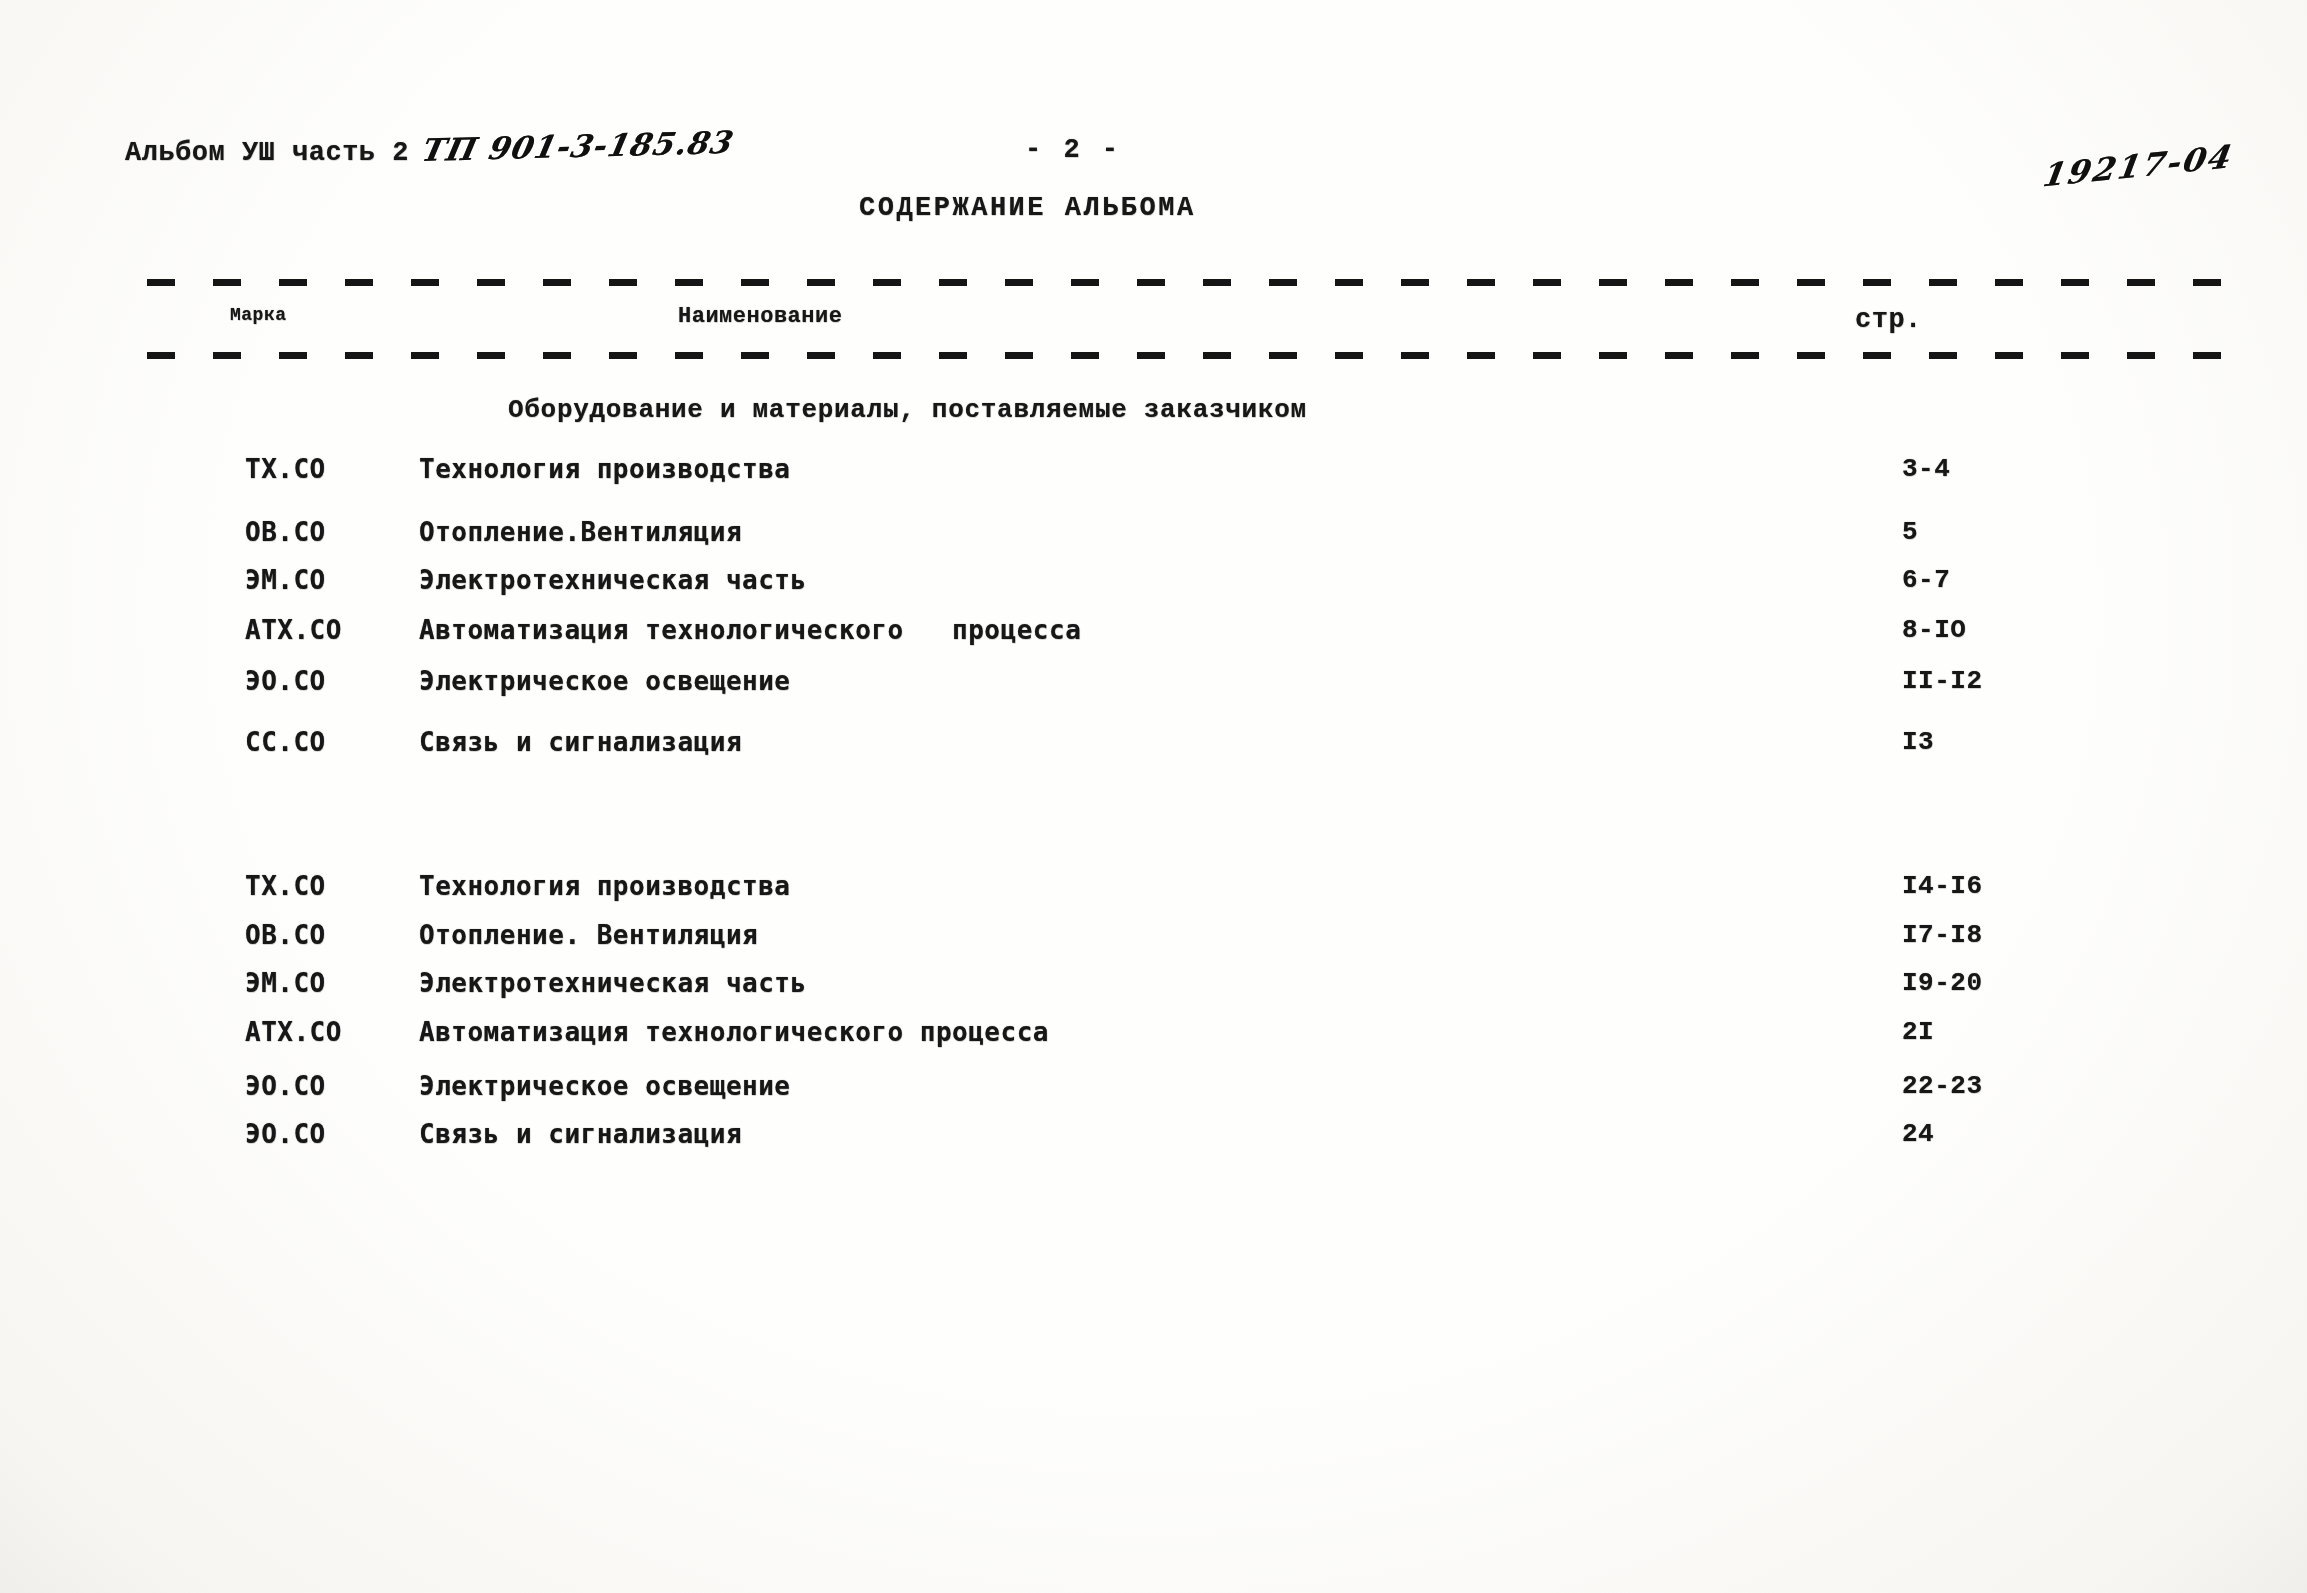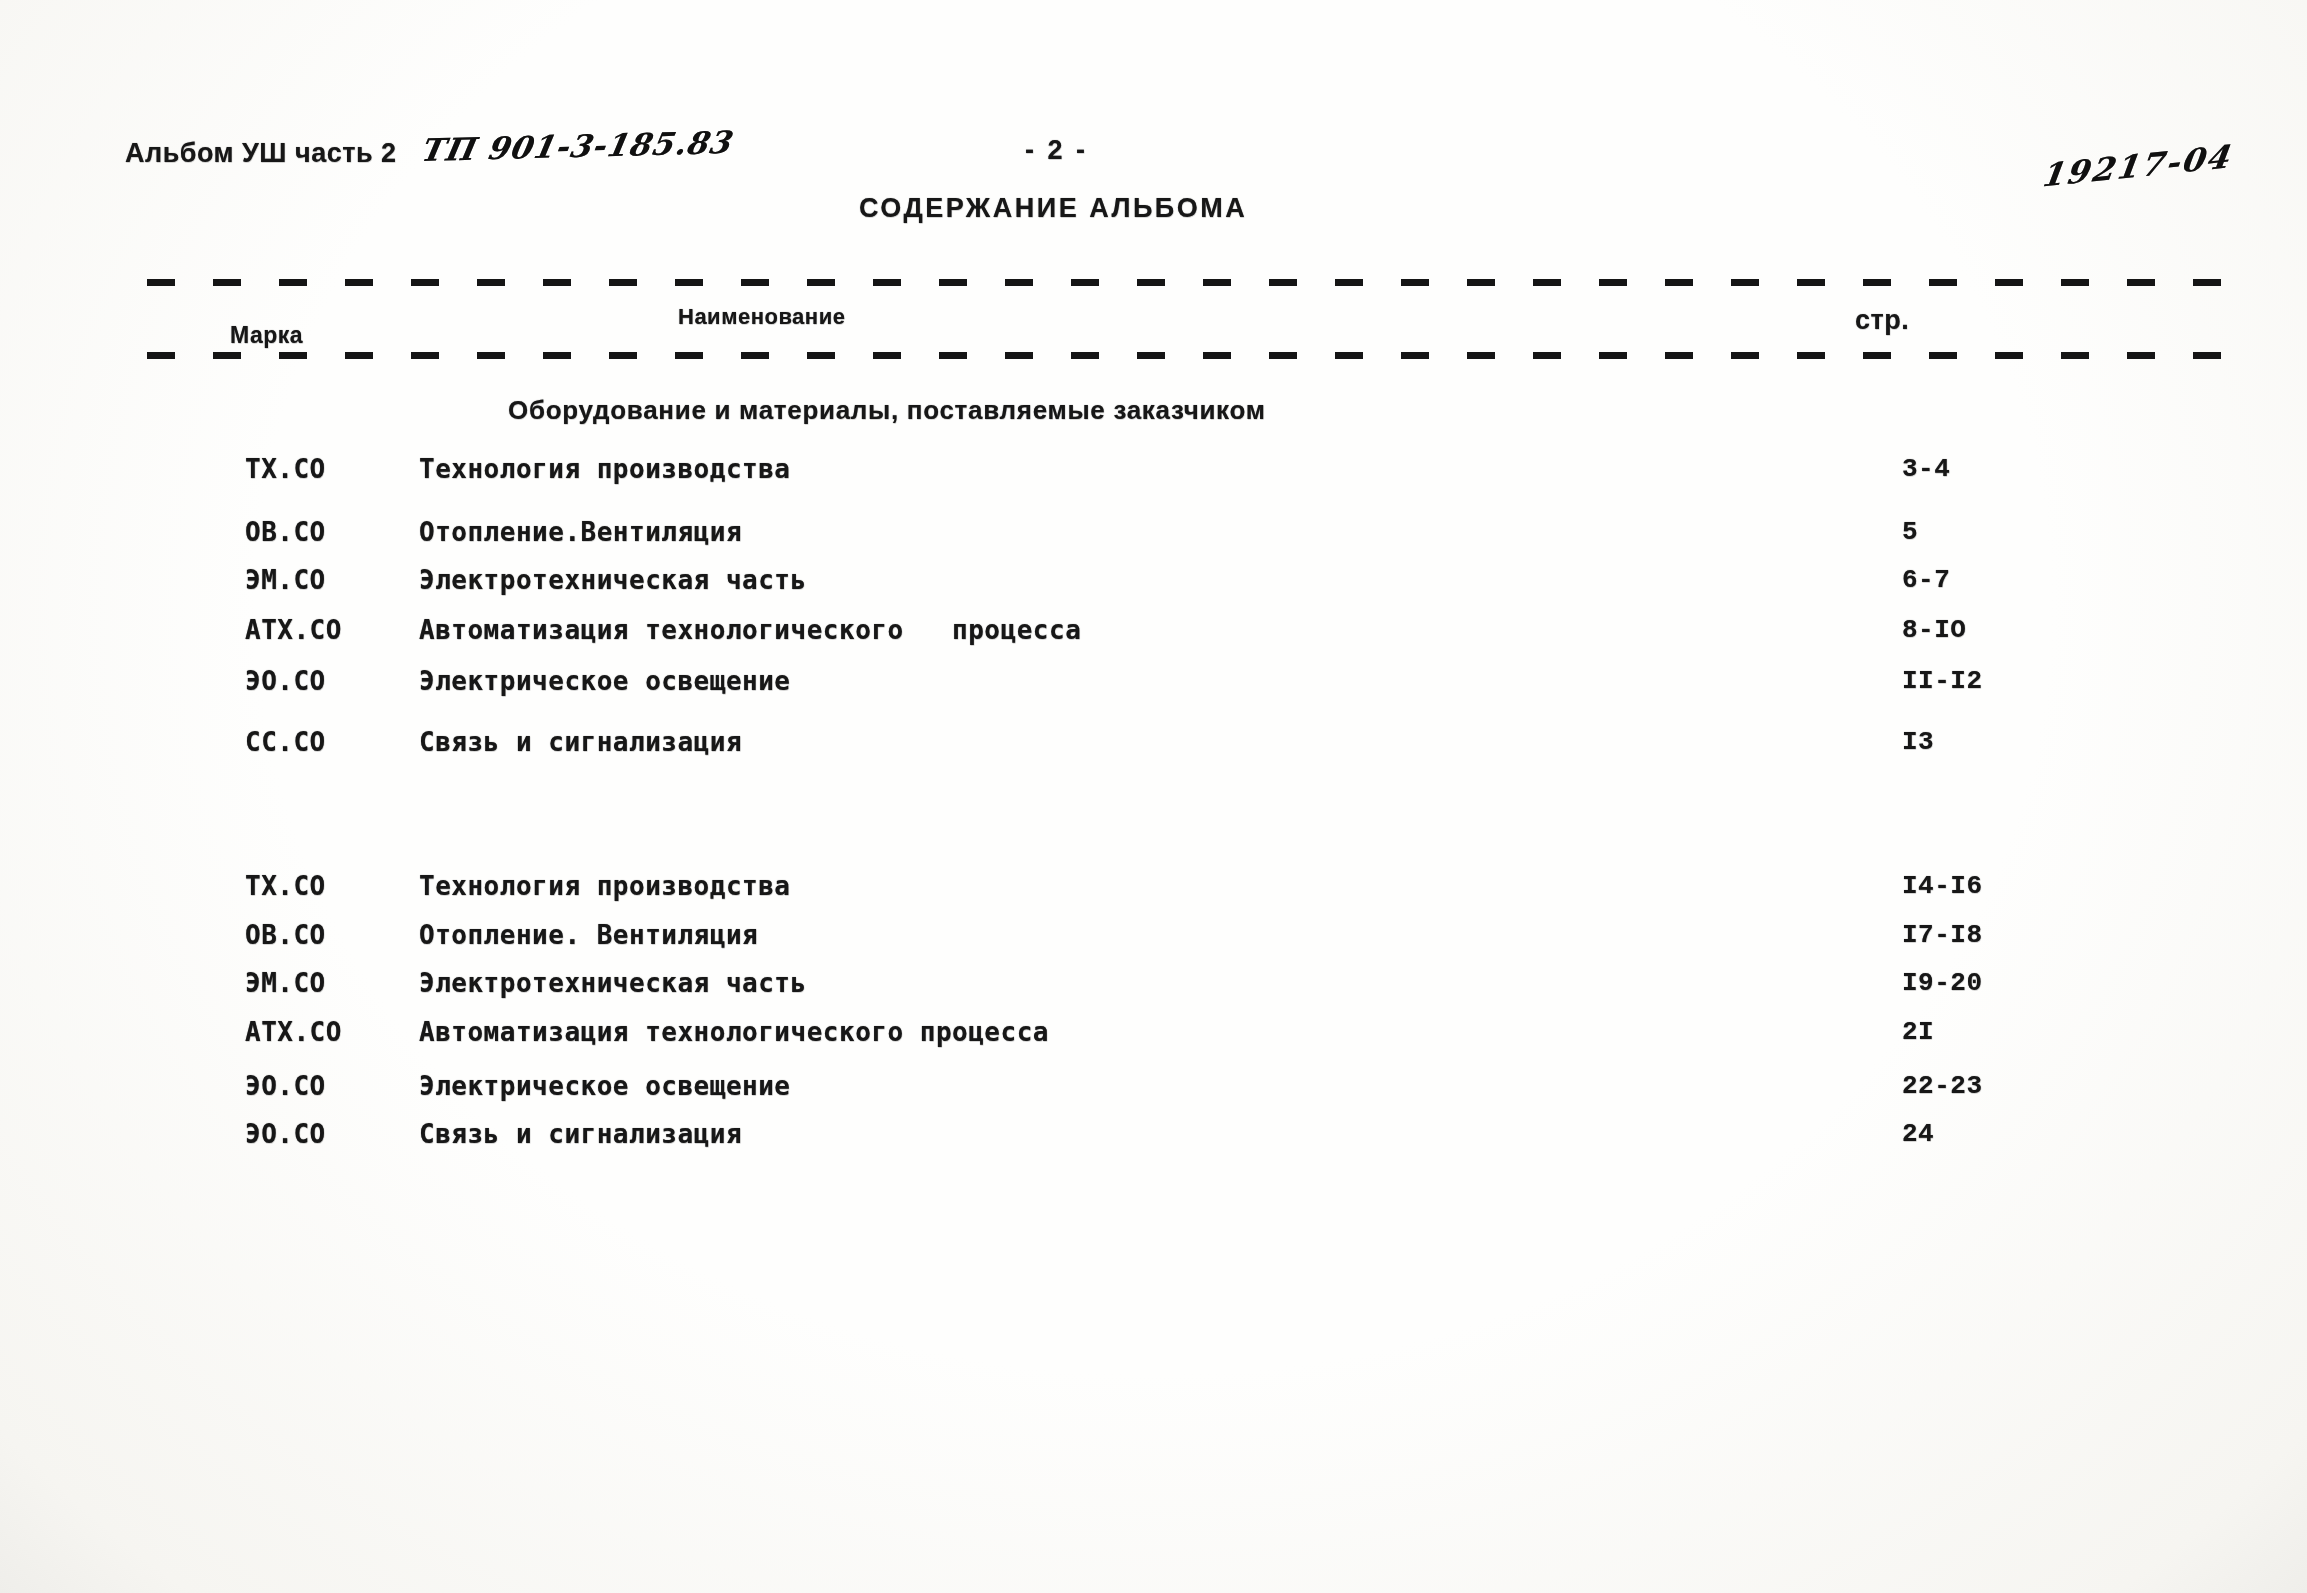--- a/index.html
+++ b/index.html
@@ -14,21 +14,21 @@
     margin: 0 auto;
     background:
       radial-gradient(ellipse at 50% 38%, #fefefd 55%, #f6f5f1 92%, #efeeea 100%);
     overflow: hidden;
     color: #171717;
     font-family: "DejaVu Sans Mono", "Liberation Mono", monospace;
     font-weight: 700;
   }
   .tw {
     position: absolute;
-    font-family: Liberation Sans, sans-serif;
+    font-family: Liberation Mono, monospace;
     font-weight: 700;
     font-size: 26px;
     line-height: 1.15;
     letter-spacing: 0.5px;
     white-space: pre;
     color: #171717;
     text-shadow: 0 0 1px rgba(20,20,20,0.55), 0.5px 0.5px 0 rgba(20,20,20,0.12);
   }
   .hand {
     position: absolute;
@@ -62,21 +62,21 @@
     left: 147px;
     width: 2078px;
     height: 6.5px;
     background: repeating-linear-gradient(90deg,
       #151515 0px, #151515 28px,
       transparent 28px, transparent 66px);
   }
   .rule-top    { top: 279px; }
   .rule-bottom { top: 352px; }
 
-  .col-header-mark { top: 322px; left: 230px;  font-size: 23px; }
+  .col-header-mark { top: 305px; left: 230px;  font-size: 18px; }
   .col-header-name { top: 304px; left: 678px; font-size: 22px; }
   .col-header-page { top: 305px; left: 1855px; font-size: 27px; }
 
   .section-title { font-size: 26px; letter-spacing: 0.7px; }
   .s1-title { top: 396px;  left: 508px; }
   .s2-title { top: 808px; left: 500px; }
 
   .row {
     position: absolute;
     left: 0;

